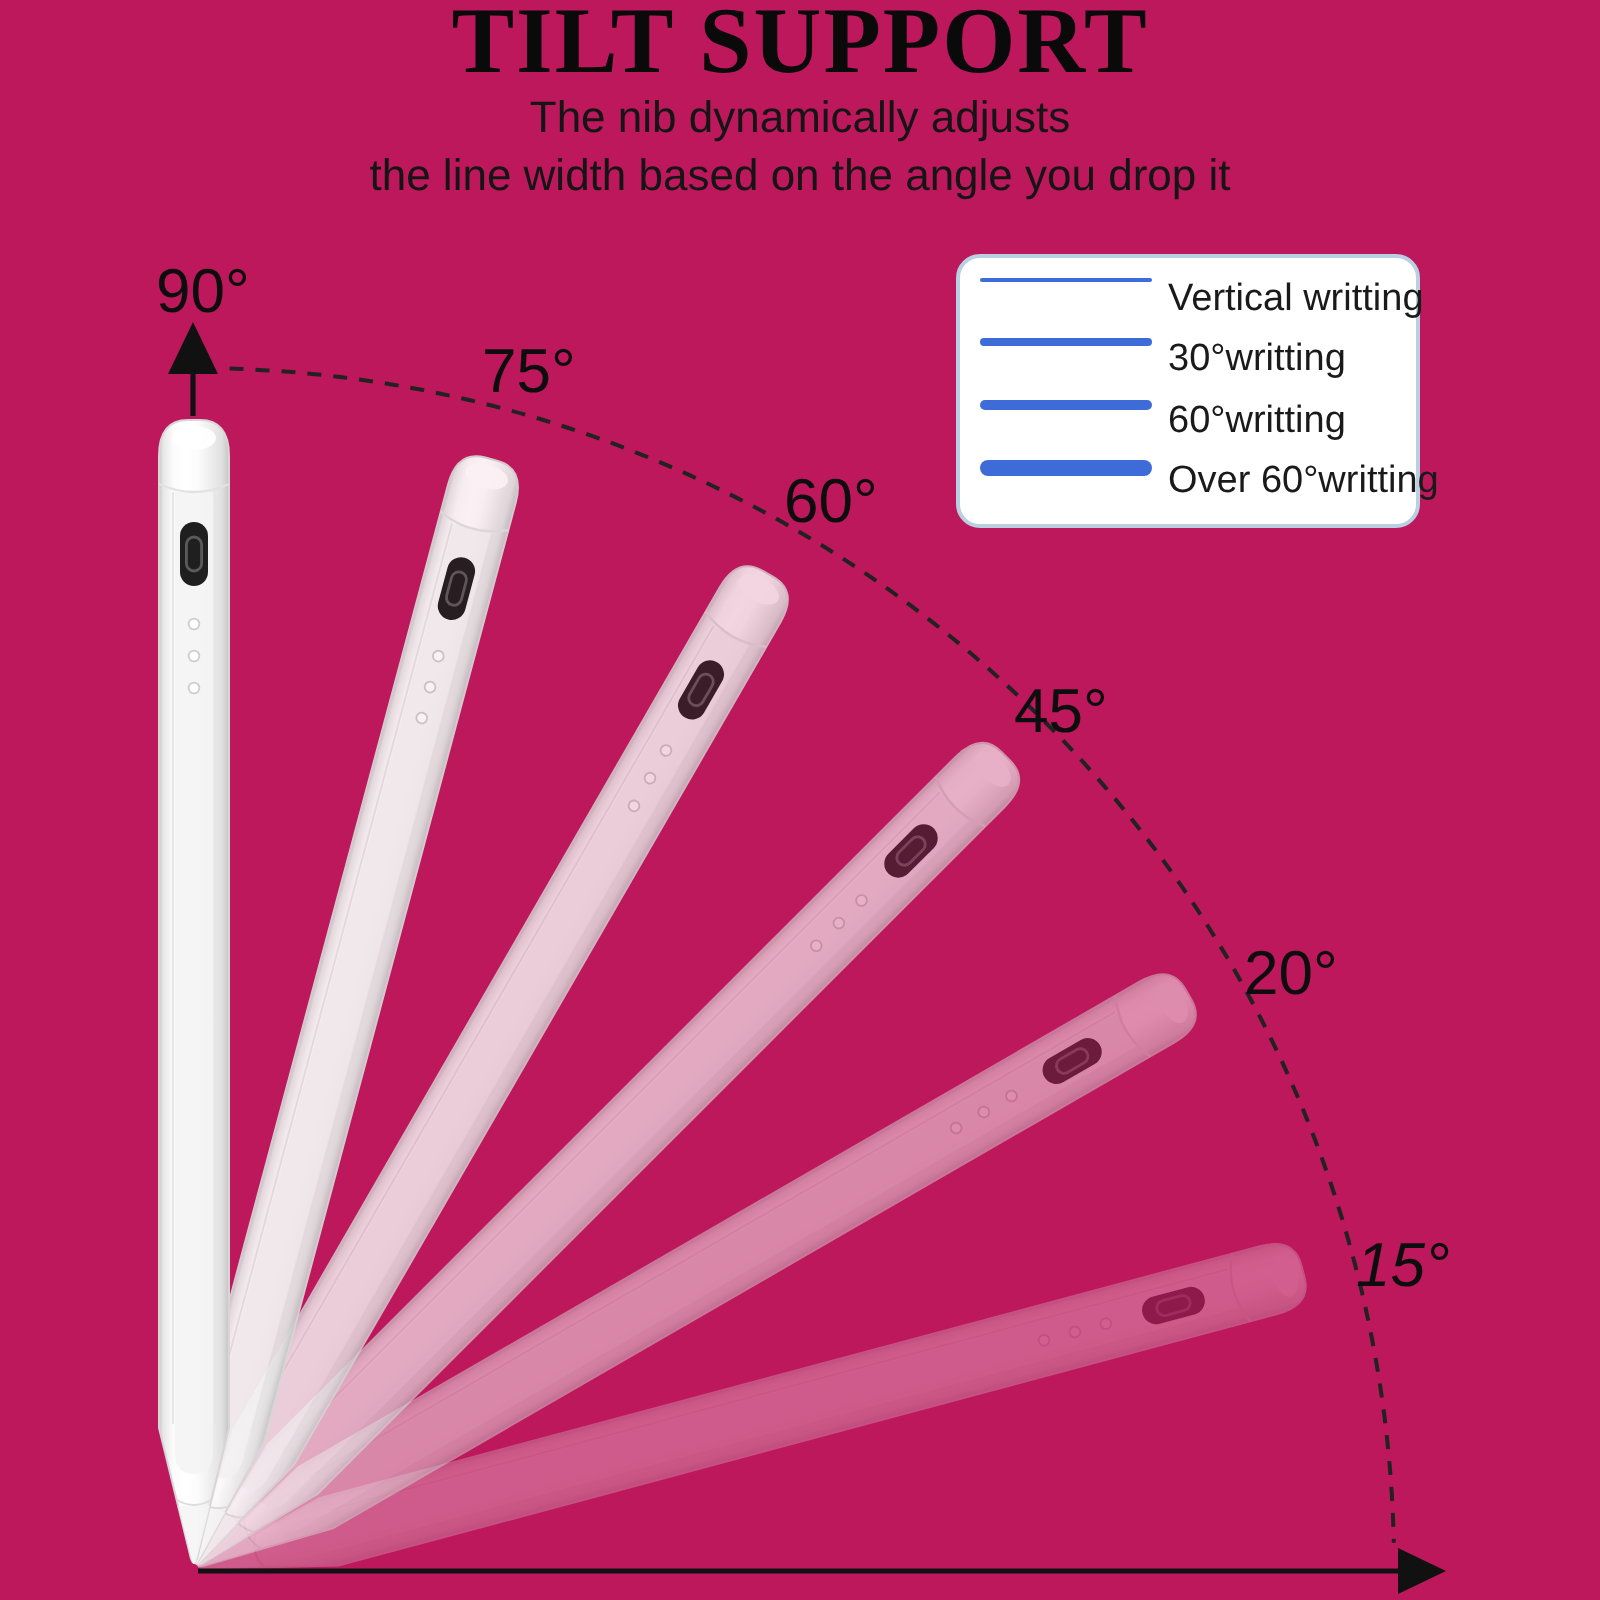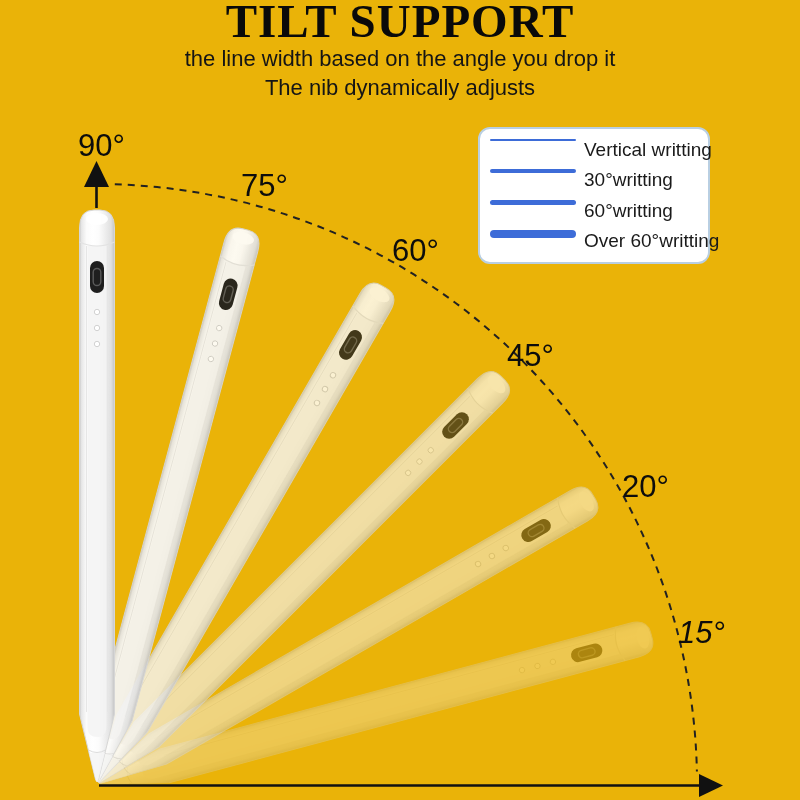--- a/index.html
+++ b/index.html
@@ -1,17 +1,17 @@
 <!DOCTYPE html>
 <html><head>
 <meta charset="utf-8">
 <style>
   html,body{margin:0;padding:0;background:#ffffff;}
   .stage{
-    position:relative;width:800px;height:800px;background:#eab308;overflow:hidden;
+    position:relative;width:800px;height:800px;background:#be185d;overflow:hidden;
     font-family:"Liberation Sans",sans-serif;color:#111;
   }
   .title{
     position:absolute;top:-6px;left:0;width:800px;text-align:center;
     font-family:"Liberation Serif","DejaVu Serif",serif;
     font-weight:700;font-size:47px;letter-spacing:1px;color:#0a0a0a;
   }
   .subtitle{
     position:absolute;top:44px;left:0;width:800px;text-align:center;
     font-size:22px;line-height:29px;color:#151515;
@@ -97,22 +97,22 @@
 
     <g>
       <line x1="99" y1="785.5" x2="701" y2="785.5" stroke="#111111" stroke-width="2.6"></line>
       <polygon points="723,785.5 699,774 699,797" fill="#111111"></polygon>
     </g>
   </svg>
 
   <div class="title txt">TILT SUPPORT</div>
 
   <div class="subtitle txt">
+    <div>The nib dynamically adjusts</div>
     <div>the line width based on the angle you drop it</div>
-    <div>The nib dynamically adjusts</div>
   </div>
 
   <div class="legend txt" style="border-color: rgb(185, 207, 226);">
     <div class="legend-row">
       <div class="legend-line" style="height: 2px; background: rgb(61, 108, 216);"></div>
       <div class="legend-label">Vertical writting</div>
     </div>
     <div class="legend-row">
       <div class="legend-line" style="height: 4px; background: rgb(61, 108, 216);"></div>
       <div class="legend-label">30°writting</div>

